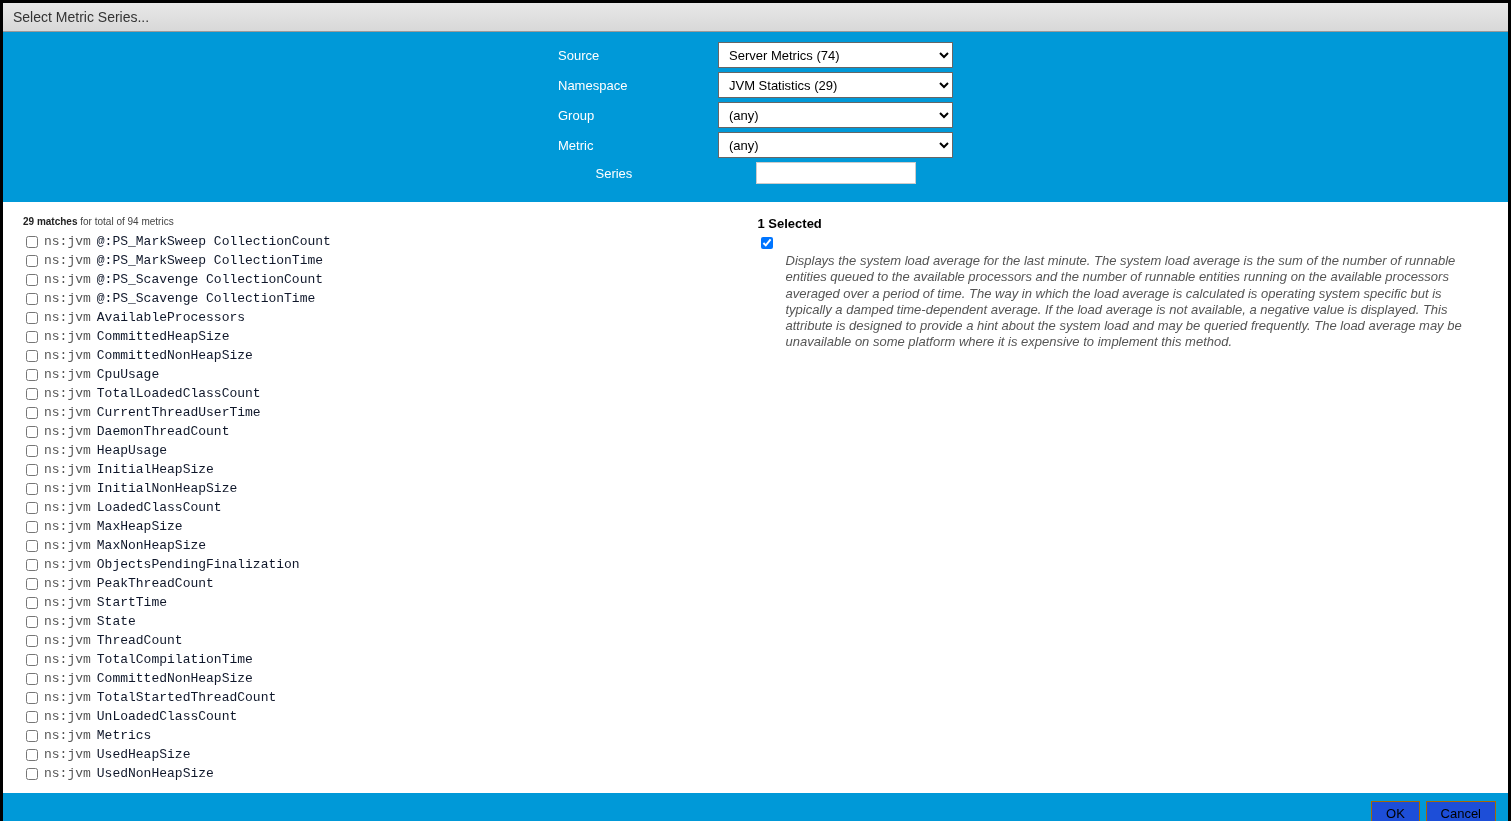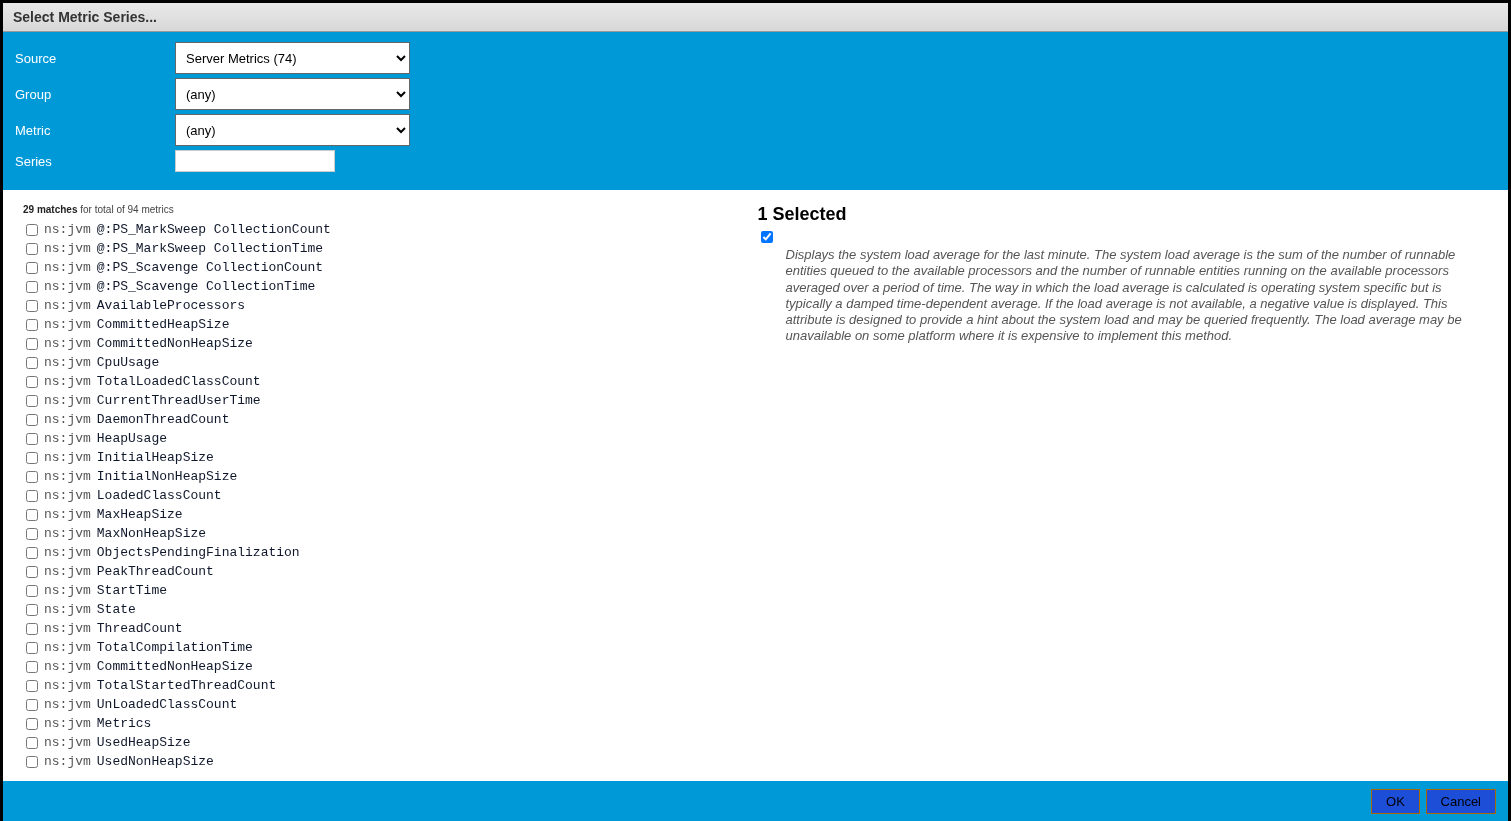--- a/index.html
+++ b/index.html
@@ -11,42 +11,43 @@
     padding: 2px;
   }
   .window {
     background: #fff;
     width: 100%;
     border: 1px solid #000;
   }
   .titlebar {
     background: linear-gradient(#e8e8e8, #d8d8d8);
     padding: 6px 10px;
-    font-weight: bold;
+    font-weight: normal;
     font-size: 14px;
     color: #333;
     border-bottom: 1px solid #999;
   }
   .form-area {
     background: #0099d8;
     padding: 10px 12px 14px;
   }
   .form-row {
     display: flex;
     align-items: center;
     margin-bottom: 4px;
+    justify-content: center;
   }
   .form-label {
     width: 160px;
     color: #fff;
     font-size: 13px;
   }
   .form-select {
     width: 235px;
-    height: 32px;
+    height: 26px;
     font-size: 13px;
     padding-left: 6px;
     background: #fff;
     border: 1px solid #666;
   }
   .form-input {
     width: 160px;
     height: 22px;
     font-size: 13px;
     padding-left: 4px;
@@ -88,21 +89,21 @@
     font-family: "Courier New", monospace;
     color: #555;
     margin-right: 6px;
   }
   .metric-row .name {
     font-family: "Courier New", monospace;
     color: #0f172a;
   }
   .selected-header {
     font-weight: bold;
-    font-size: 18px;
+    font-size: 13px;
     margin-bottom: 4px;
   }
   .selected-item {
     display: flex;
     align-items: flex-start;
     font-size: 13px;
     margin-bottom: 4px;
   }
   .selected-item input[type=checkbox] {
     margin: 2px 6px 0 3px;
@@ -142,20 +143,26 @@
   <div class="titlebar">Select Metric Series...</div>
 
   <div class="form-area">
     <div class="form-row">
       <div class="form-label">Source</div>
       <select class="form-select">
         <option>Server Metrics (74)</option>
       </select>
     </div>
     <div class="form-row">
+      <div class="form-label">Namespace</div>
+      <select class="form-select">
+        <option>JVM Statistics (29)</option>
+      </select>
+    </div>
+    <div class="form-row">
       <div class="form-label">Group</div>
       <select class="form-select">
         <option>(any)</option>
       </select>
     </div>
     <div class="form-row">
       <div class="form-label">Metric</div>
       <select class="form-select">
         <option>(any)</option>
       </select>

